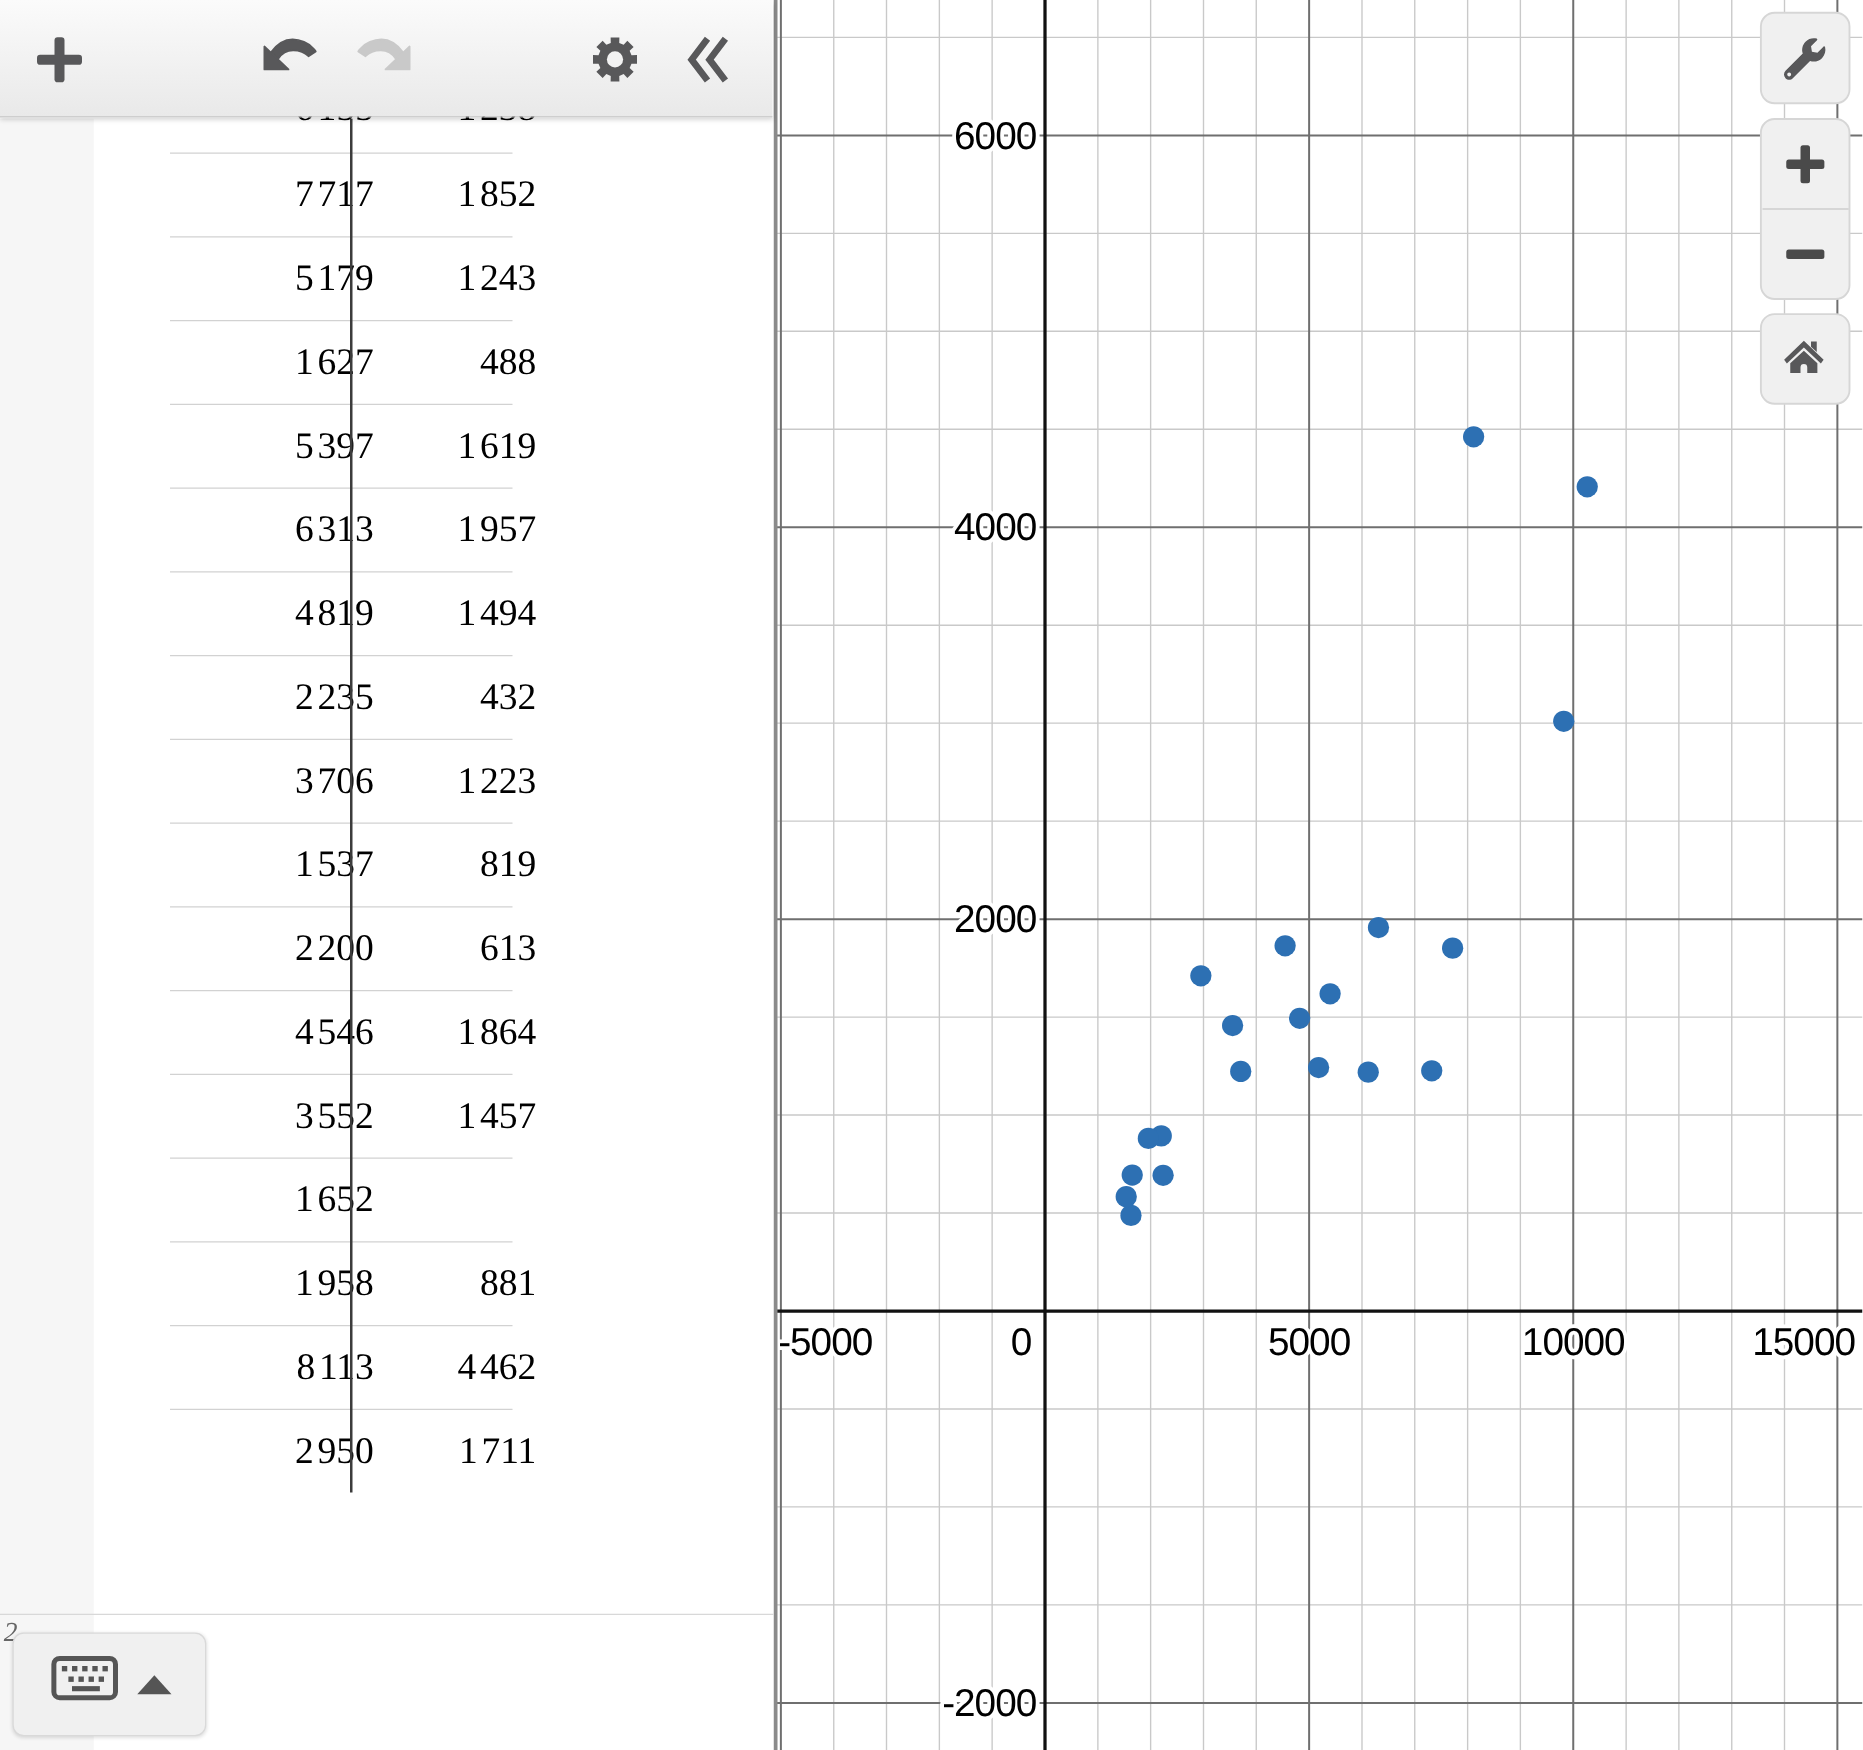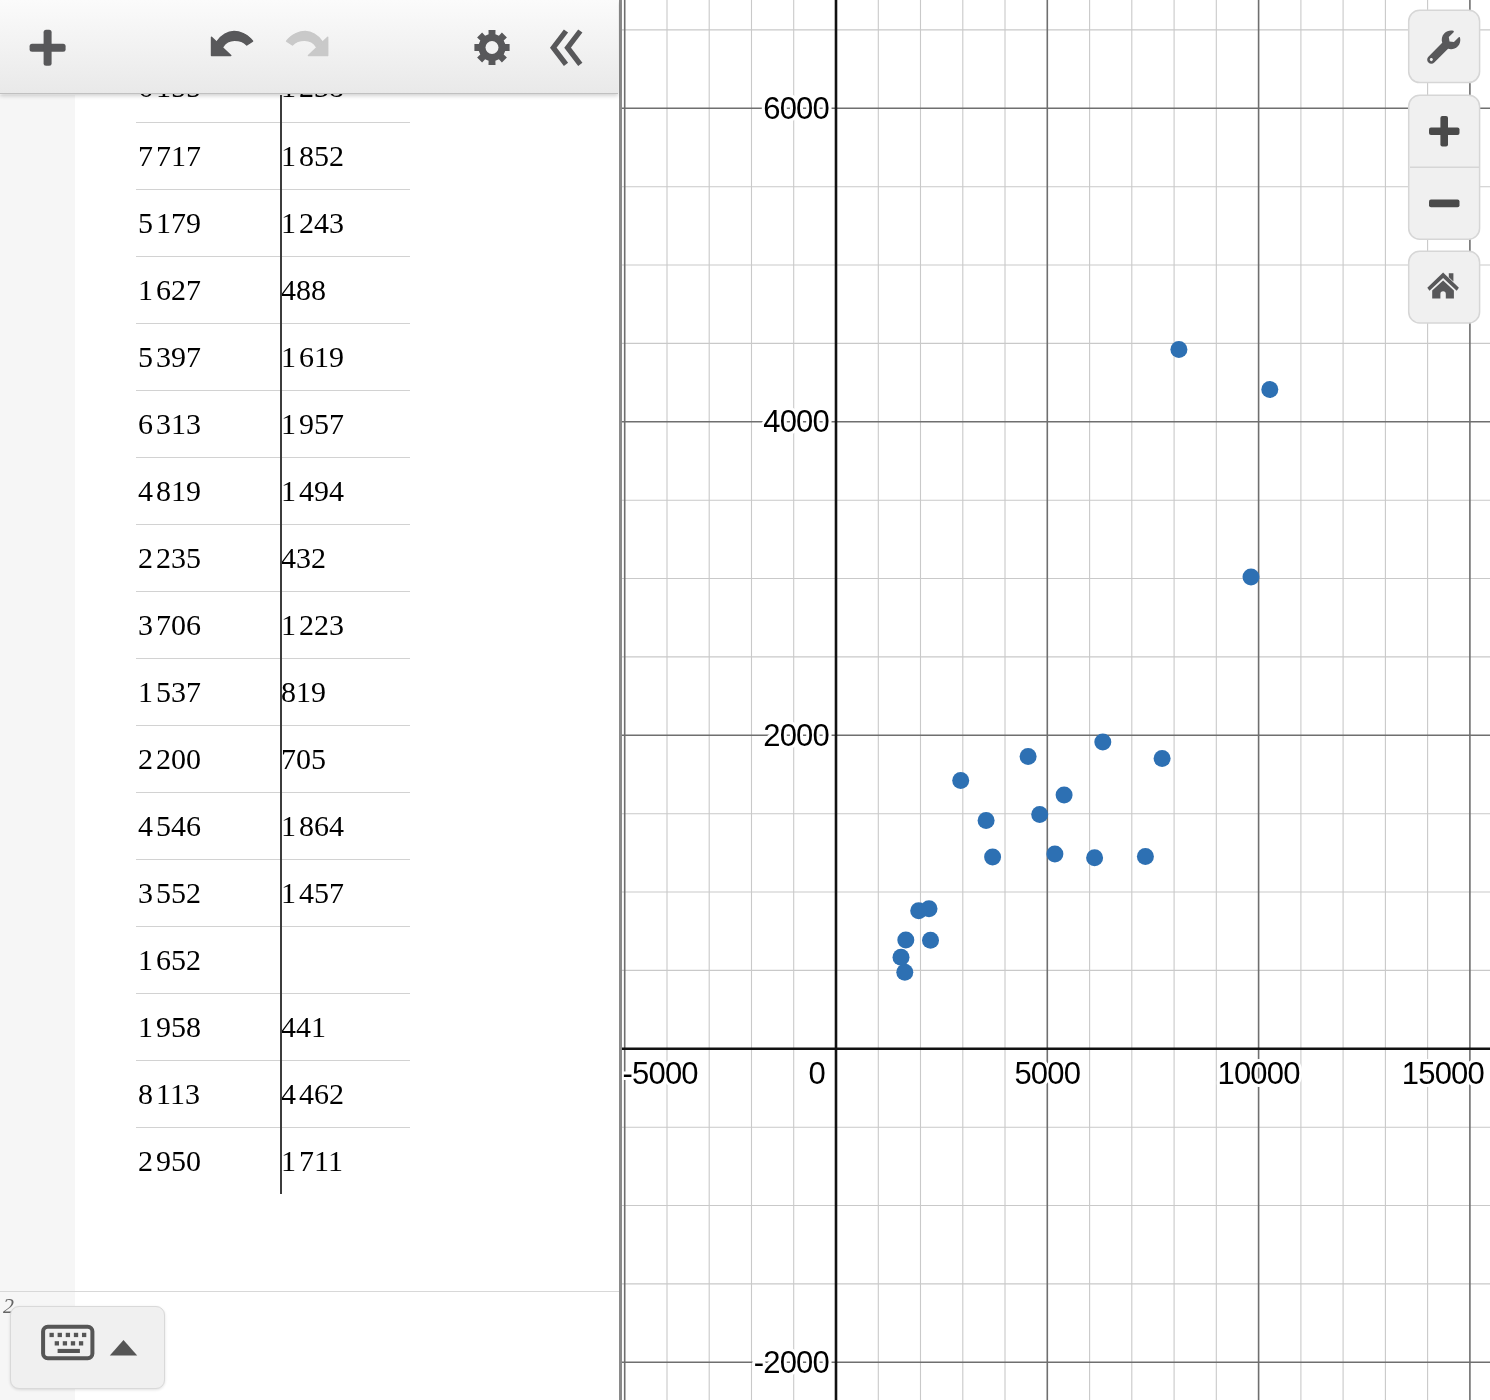--- a/index.html
+++ b/index.html
@@ -1,21 +1,21 @@
 <!DOCTYPE html>
 <html><head><meta charset="utf-8">
 <style>
 html,body{margin:0;padding:0;width:1490px;height:1400px;overflow:hidden;background:#fff;font-family:"Liberation Sans",sans-serif}
 #graph{position:absolute;left:0;top:0}
 #panel{position:absolute;left:0;top:0;width:619px;height:1400px;background:#fff}
 #pborder{position:absolute;left:619px;top:0;width:2.6px;height:1400px;background:#8a8a8a}
 #gutter{position:absolute;left:0;top:95px;width:74.5px;height:1305px;background:#f6f6f6}
 .rowsep{position:absolute;left:136px;width:274px;height:1px;background:#d2d2d2}
 #coldiv{position:absolute;left:280px;top:95px;width:1.5px;height:1098.5px;background:#3c3c3c}
-.cell{position:absolute;height:67px;line-height:67px;text-align:left;font-family:"Liberation Serif",serif;font-size:30px;color:#000}
+.cell{position:absolute;height:67px;line-height:67px;text-align:right;font-family:"Liberation Serif",serif;font-size:30px;color:#000}
 .g{display:inline-block;width:3px}
 #expsep{position:absolute;left:0;top:1290.5px;width:619px;height:1px;background:#d8d8d8}
 #num2{position:absolute;left:3px;top:1293px;font-family:"Liberation Serif",serif;font-style:italic;font-size:22px;color:#666}
 #toolbar{position:absolute;left:0;top:0;width:618px;height:93px;background:linear-gradient(#fbfbfb,#e9e9e9);border-bottom:1px solid #c0c0c0;box-shadow:0 2px 4px rgba(0,0,0,0.18)}
 #kbpanel{position:absolute;left:10px;top:1306px;width:155px;height:83px;background:#f0f0f0;border:1.5px solid #d9d9d9;border-radius:9px;box-sizing:border-box;box-shadow:0 1px 3px rgba(0,0,0,0.12)}
 </style></head>
 <body>
 <svg id="graph" width="1490" height="1400" viewBox="0 0 1490 1400">
 <rect width="1490" height="1400" fill="#ffffff"></rect>
 <g stroke="#c9c9c9" stroke-width="1.1">
@@ -128,28 +128,28 @@
     <div class="cell" style="left:281px;top:389.5px;width:148px">1<span class="g"></span>957</div>
     <div class="cell" style="left:138px;top:456.5px;width:161px">4<span class="g"></span>819</div>
     <div class="cell" style="left:281px;top:456.5px;width:148px">1<span class="g"></span>494</div>
     <div class="cell" style="left:138px;top:523.5px;width:161px">2<span class="g"></span>235</div>
     <div class="cell" style="left:281px;top:523.5px;width:148px">432</div>
     <div class="cell" style="left:138px;top:590.5px;width:161px">3<span class="g"></span>706</div>
     <div class="cell" style="left:281px;top:590.5px;width:148px">1<span class="g"></span>223</div>
     <div class="cell" style="left:138px;top:657.5px;width:161px">1<span class="g"></span>537</div>
     <div class="cell" style="left:281px;top:657.5px;width:148px">819</div>
     <div class="cell" style="left:138px;top:724.5px;width:161px">2<span class="g"></span>200</div>
-    <div class="cell" style="left:281px;top:724.5px;width:148px">705</div>
+    <div class="cell" style="left:281px;top:724.5px;width:148px">613</div>
     <div class="cell" style="left:138px;top:791.5px;width:161px">4<span class="g"></span>546</div>
     <div class="cell" style="left:281px;top:791.5px;width:148px">1<span class="g"></span>864</div>
     <div class="cell" style="left:138px;top:858.5px;width:161px">3<span class="g"></span>552</div>
     <div class="cell" style="left:281px;top:858.5px;width:148px">1<span class="g"></span>457</div>
     <div class="cell" style="left:138px;top:925.5px;width:161px">1<span class="g"></span>652</div>
     <div class="cell" style="left:138px;top:992.5px;width:161px">1<span class="g"></span>958</div>
-    <div class="cell" style="left:281px;top:992.5px;width:148px">441</div>
+    <div class="cell" style="left:281px;top:992.5px;width:148px">881</div>
     <div class="cell" style="left:138px;top:1059.5px;width:161px">8<span class="g"></span>113</div>
     <div class="cell" style="left:281px;top:1059.5px;width:148px">4<span class="g"></span>462</div>
     <div class="cell" style="left:138px;top:1126.5px;width:161px">2<span class="g"></span>950</div>
     <div class="cell" style="left:281px;top:1126.5px;width:148px">1<span class="g"></span>711</div>
 <div id="coldiv"></div>
 <div id="expsep"></div>
 <div id="num2">2</div>
 <div id="toolbar"></div>
 <svg width="618" height="94" viewBox="0 0 618 94" style="position:absolute;left:0;top:0">
 <g fill="#58585a">

